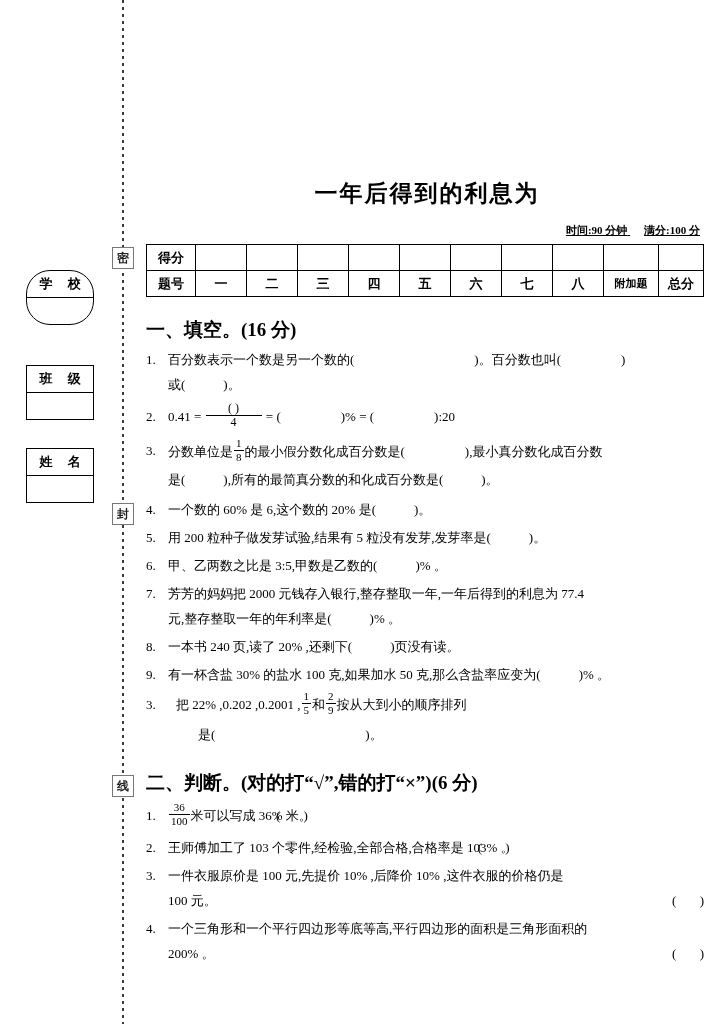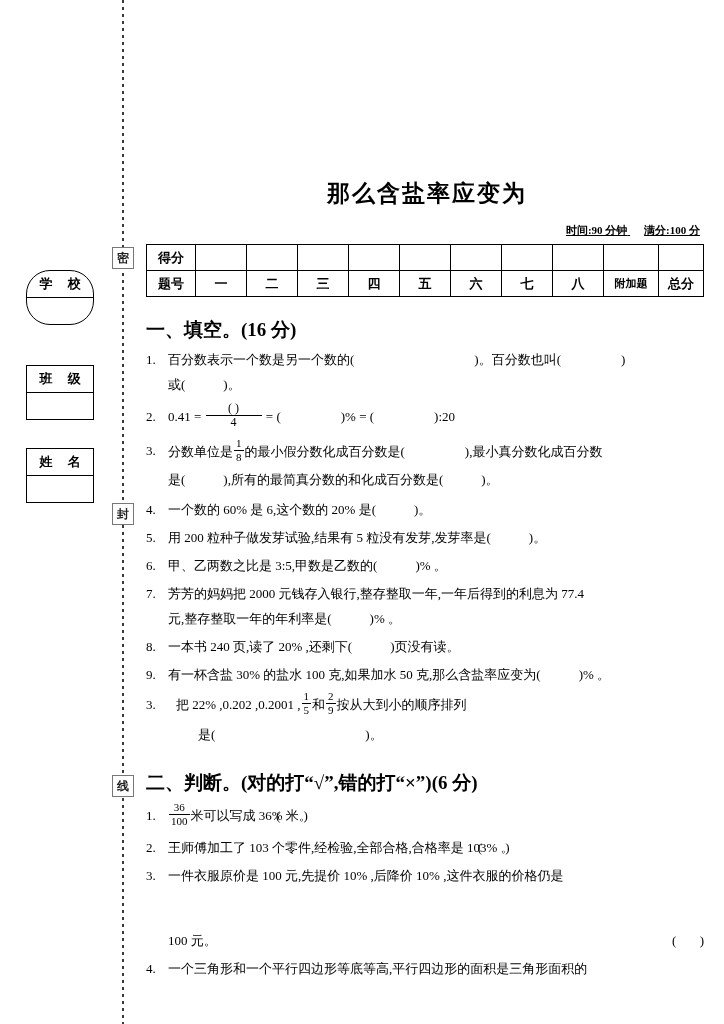--- a/index.html
+++ b/index.html
@@ -160,21 +160,21 @@
   .frac-wide .num-t { min-width: 52px; }
 
   
   .jq { position: relative; padding-right: 0; }
   .paren-right {
     position: absolute;
     right: -6px;
     font-size: 13px;
     letter-spacing: 10px;
   }
-  .jline { position: relative; margin-top: 40px; }
+  .jline { position: relative; }
 </style>
 </head>
 <body>
 
 <div id="seal-line"></div>
 <div class="seal-char" id="seal-char-1">密</div>
 <div class="seal-char" id="seal-char-2">封</div>
 <div class="seal-char" id="seal-char-3">线</div>
 
 <div class="id-box" id="id-box-school">
@@ -185,21 +185,21 @@
   <div class="id-label">班 级</div>
   <div class="id-blank"></div>
 </div>
 <div class="id-box" id="id-box-name">
   <div class="id-label">姓 名</div>
   <div class="id-blank"></div>
 </div>
 
 <div id="paper">
 
-  <div id="paper-title">那么含盐率应变为</div>
+  <div id="paper-title">一年后得到的利息为</div>
 
   <div id="meta-line">
     <span>时间:90 分钟</span>
     <span>满分:100 分</span>
   </div>
 
   <table id="score-table">
     <tbody>
         <tr>
       <td class="head-cell">得分</td>

